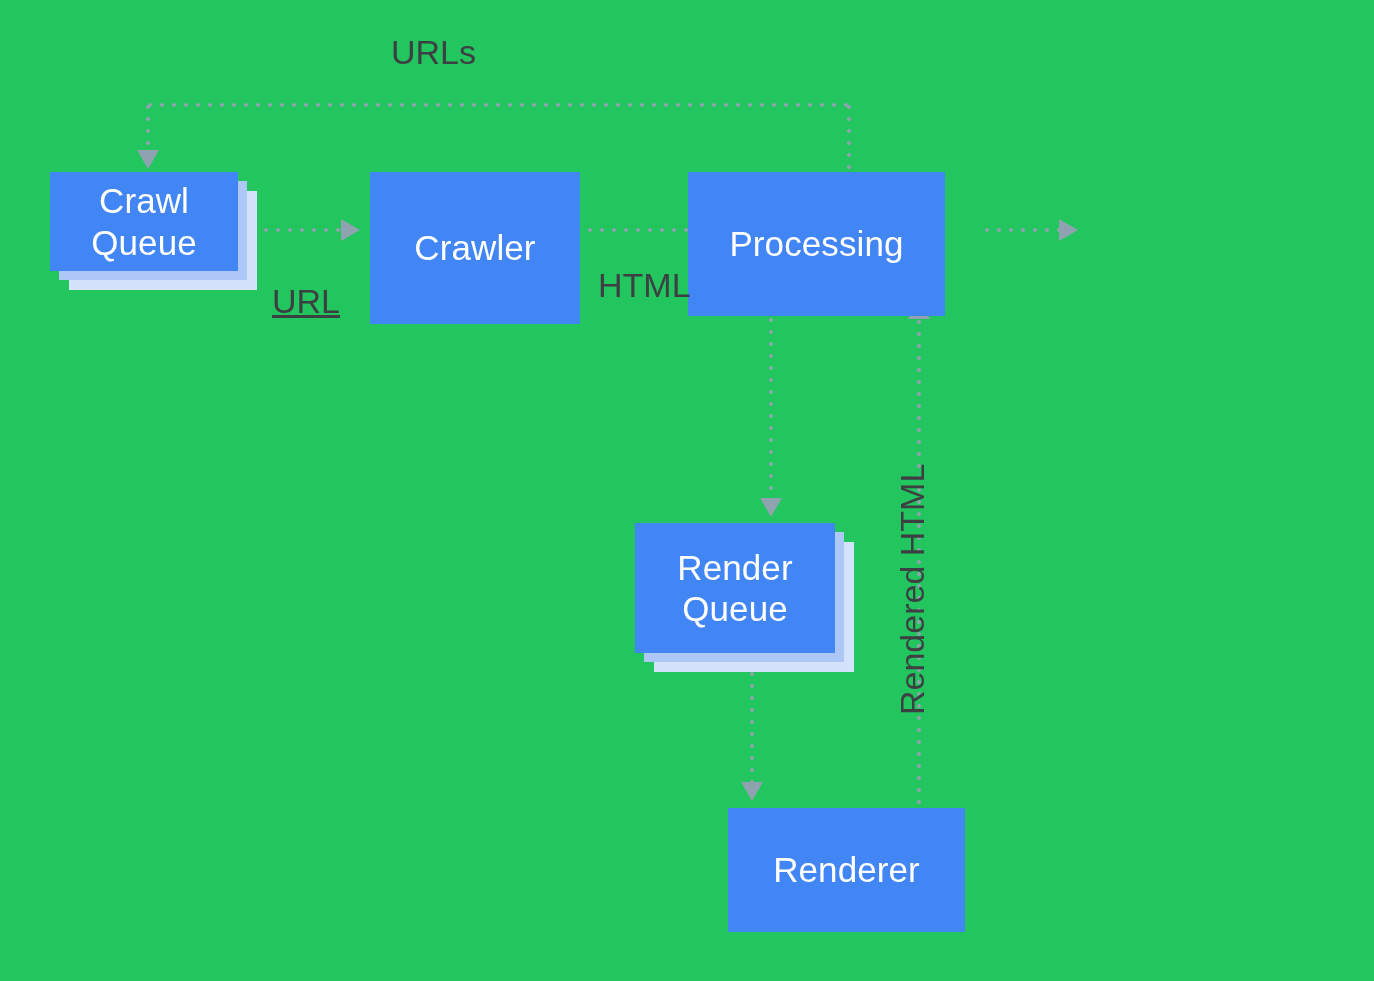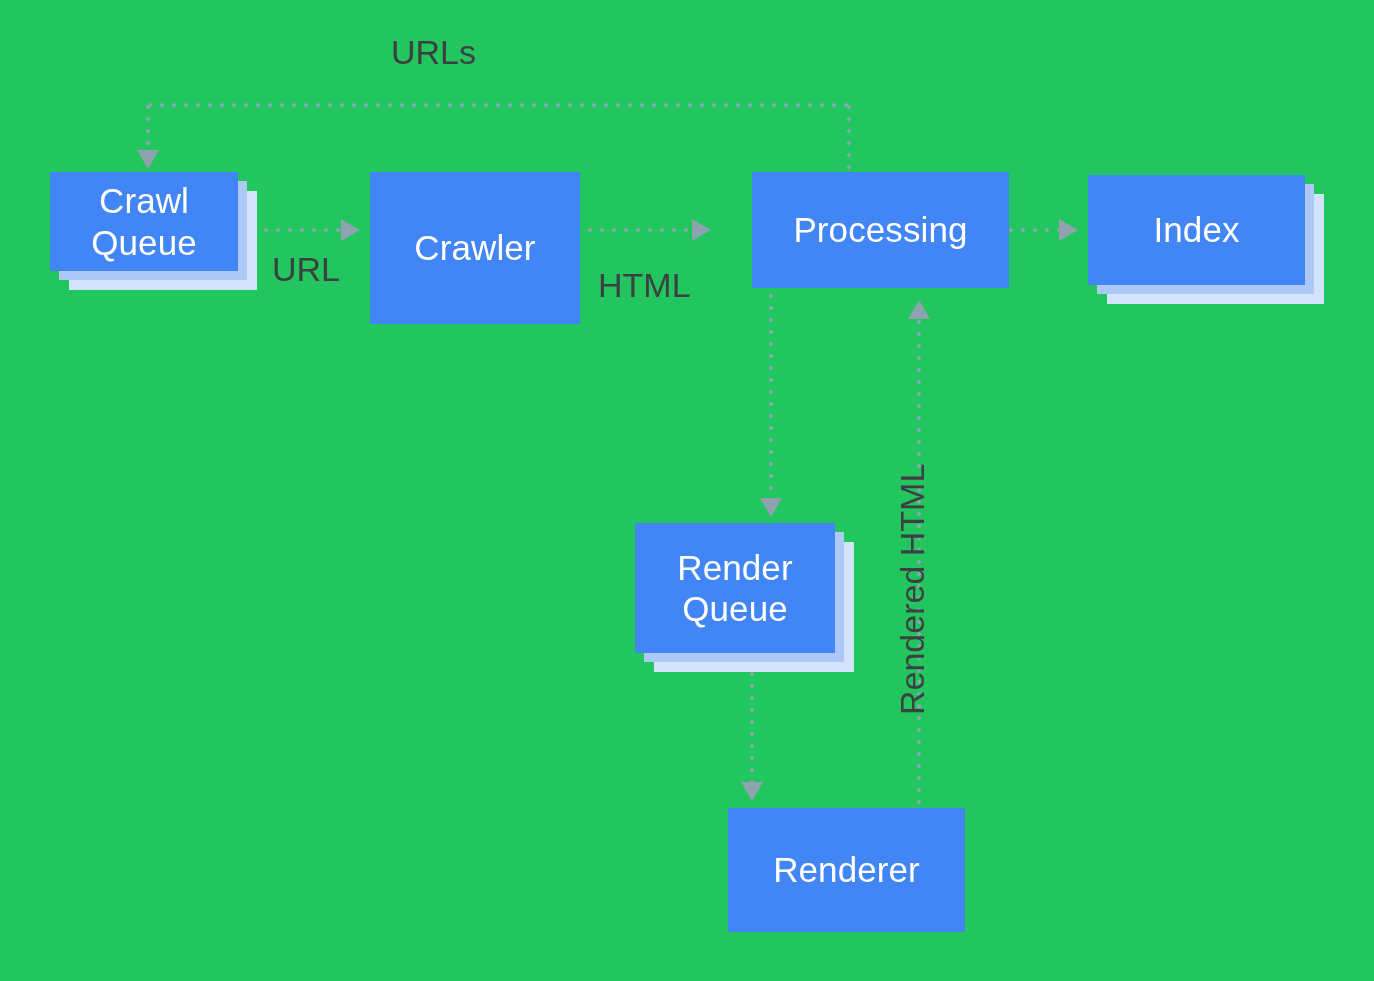--- a/index.html
+++ b/index.html
@@ -125,21 +125,21 @@
     <div class="dot-h" style="left: 148px; top: 103px; width: 703px; --dot: #8fa2b0;"></div>
     <div class="dot-v" style="left: 146px; top: 105px; height: 48px; --dot: #8fa2b0;"></div>
     <div class="arrow down" style="left: 137px; top: 150px; --dot: #8fa2b0;"></div>
   </div>
   <div class="edge-label" style="left: 391px; top: 35px; color: rgb(60, 64, 67);">URLs</div>
 
   <div class="conn" style="--dot: #8fa2b0;">
     <div class="dot-h" style="left: 252px; top: 228px; width: 90px; --dot: #8fa2b0;"></div>
     <div class="arrow right" style="left: 341px; top: 219px; --dot: #8fa2b0;"></div>
   </div>
-  <div class="edge-label" style="left: 272px; top: 252px; color: rgb(60, 64, 67);">URL</div>
+  <div class="edge-label" style="left: 272px; top: 284px; color: rgb(60, 64, 67); text-decoration: underline;">URL</div>
 
   <div class="conn" style="--dot: #8fa2b0;">
     <div class="dot-h" style="left: 588px; top: 228px; width: 104px; --dot: #8fa2b0;"></div>
     <div class="arrow right" style="left: 692px; top: 219px; --dot: #8fa2b0;"></div>
   </div>
   <div class="edge-label" style="left: 598px; top: 268px; color: rgb(60, 64, 67);">HTML</div>
 
   <div class="conn" style="--dot: #8fa2b0;">
     <div class="dot-h" style="left: 985px; top: 228px; width: 75px; --dot: #8fa2b0;"></div>
     <div class="arrow right" style="left: 1059px; top: 219px; --dot: #8fa2b0;"></div>
@@ -169,33 +169,26 @@
 Queue</span>
     </div>
   </div>
 
   <div class="node" style="left: 370px; top: 172px; width: 210px; height: 152px; --fill: #4285f4; --shade1: #adc8f7; --shade2: #d4e2fb;">
     <div class="face">
       <span class="label" style="color: rgb(255, 255, 255);">Crawler</span>
     </div>
   </div>
 
-  <div class="node" style="left: 752px; top: 172px; width: 257px; height: 116px; --fill: #4285f4; --shade1: #adc8f7; --shade2: #d4e2fb;">
+  <div class="node" style="left: 688px; top: 172px; width: 257px; height: 144px; --fill: #4285f4; --shade1: #adc8f7; --shade2: #d4e2fb;">
     <div class="face">
       <span class="label" style="color: rgb(255, 255, 255);">Processing</span>
     </div>
   </div>
 
-  <div class="node" style="left: 1088px; top: 175px; width: 217px; height: 110px; --fill: #4285f4; --shade1: #adc8f7; --shade2: #d4e2fb;">
-    <div class="shadow2"></div>
-    <div class="shadow1"></div>
-    <div class="face">
-      <span class="label" style="color: rgb(255, 255, 255);">Index</span>
-    </div>
-  </div>
 
   <div class="node" style="left: 635px; top: 523px; width: 200px; height: 130px; --fill: #4285f4; --shade1: #adc8f7; --shade2: #d4e2fb;">
     <div class="shadow2"></div>
     <div class="shadow1"></div>
     <div class="face">
       <span class="label" style="color: rgb(255, 255, 255);">Render
 Queue</span>
     </div>
   </div>
 

